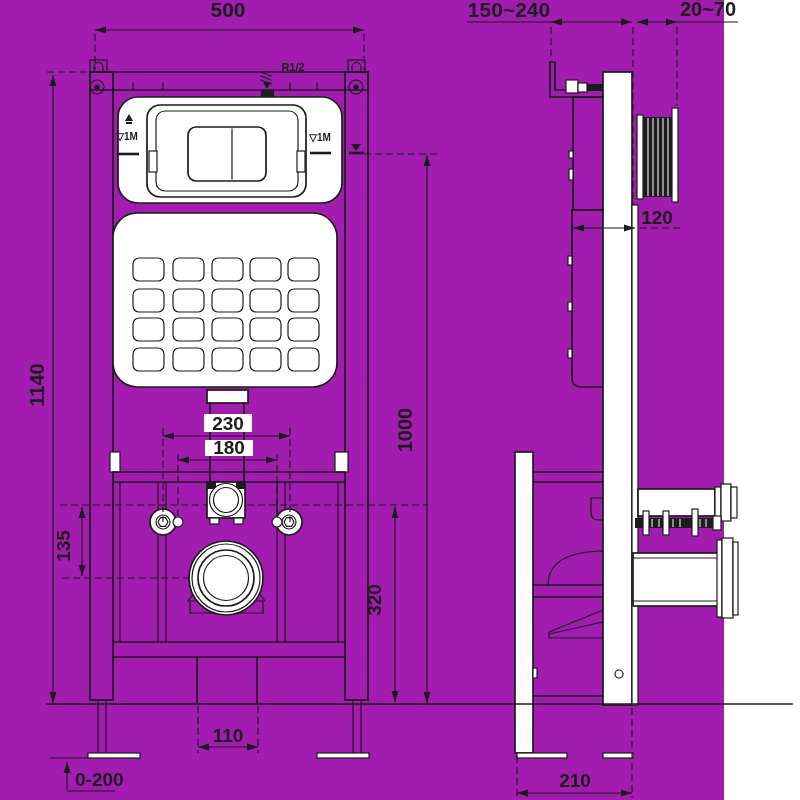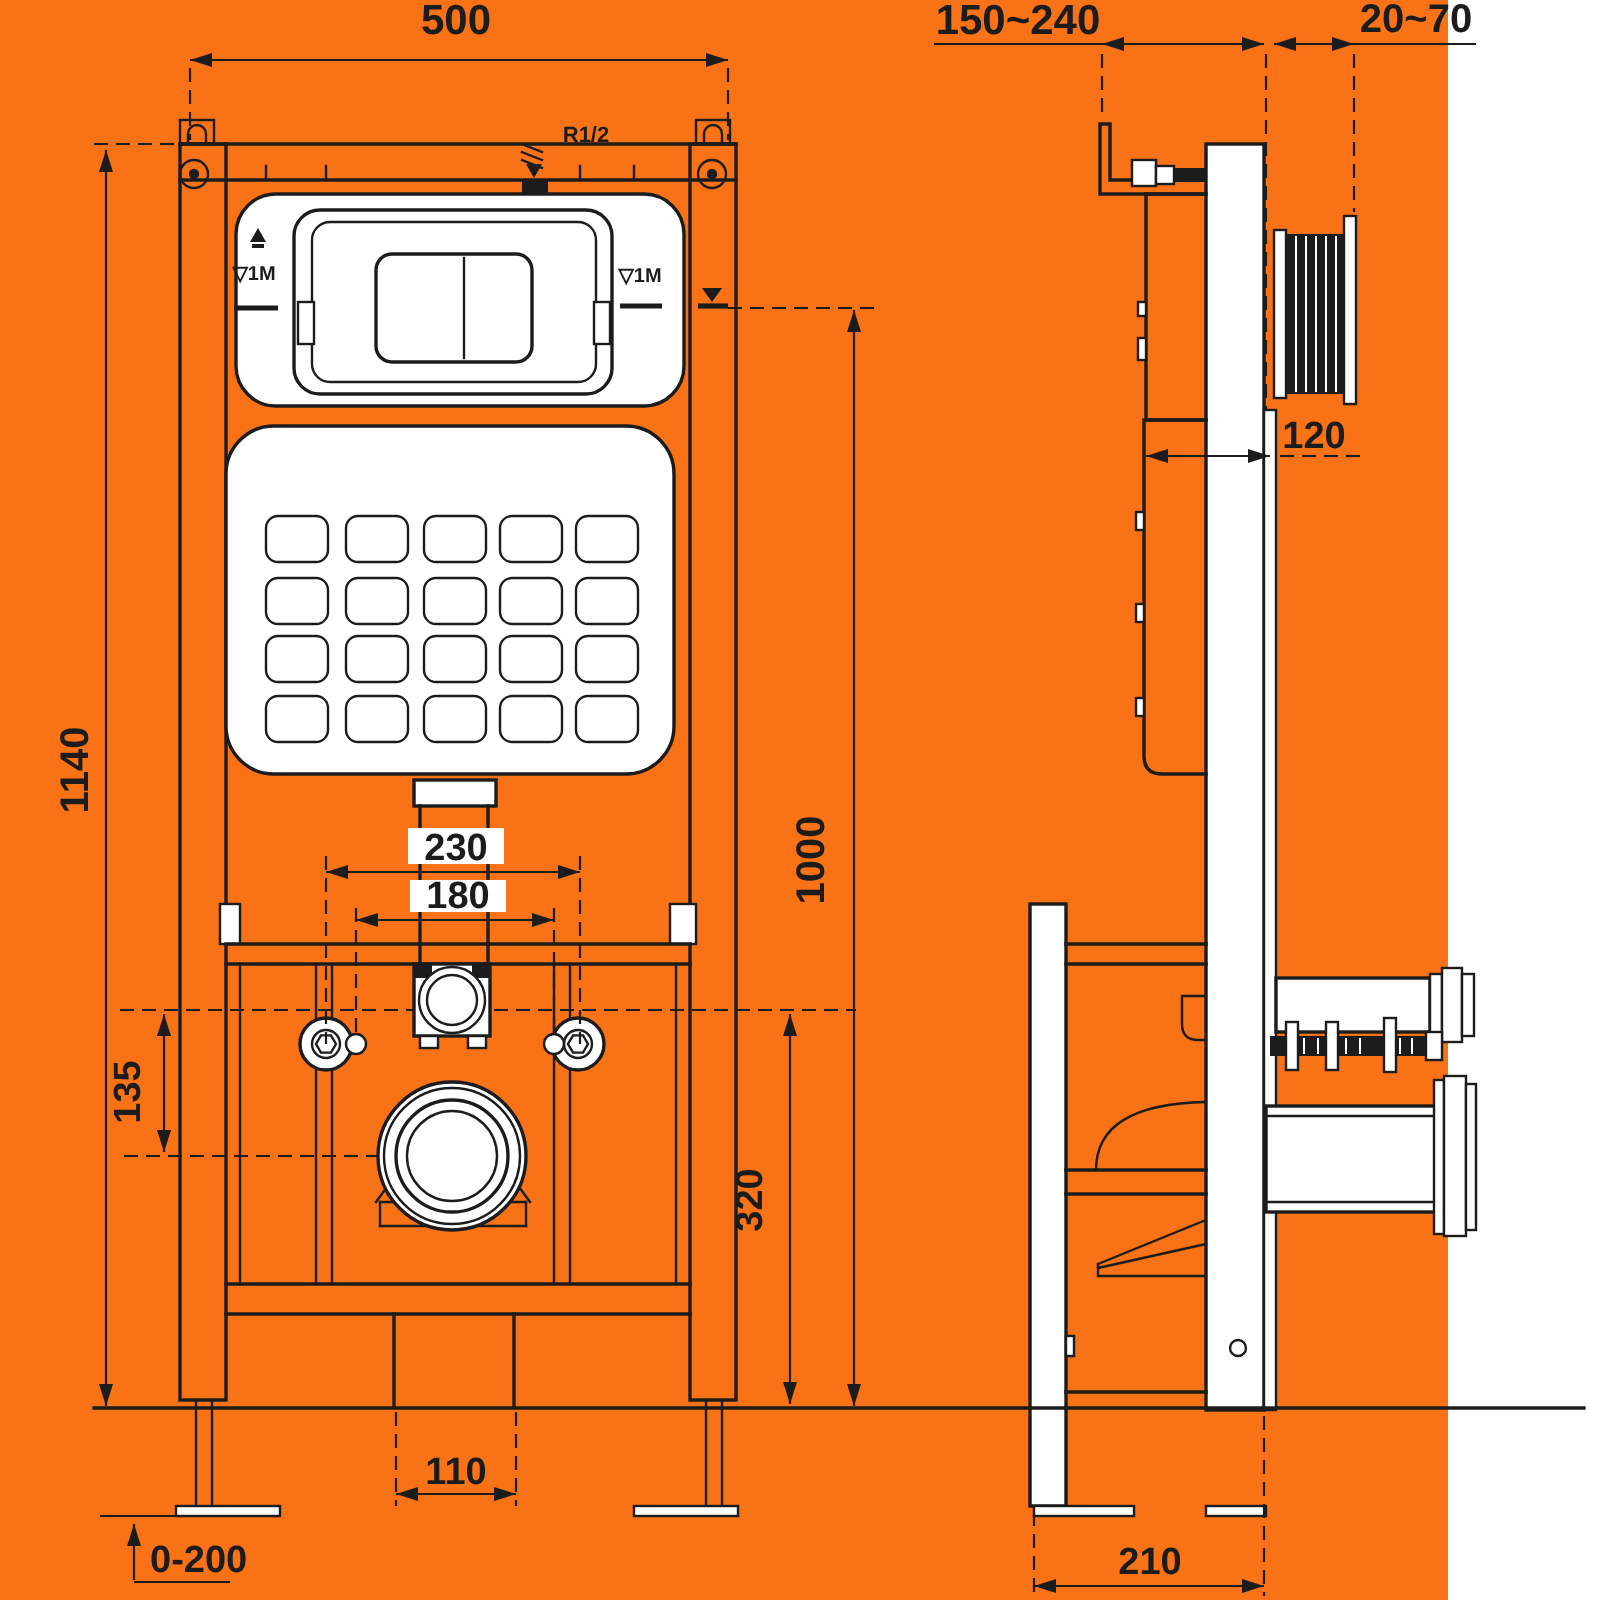--- a/index.html
+++ b/index.html
@@ -1,16 +1,16 @@
 <!DOCTYPE html>
 <html><head>
 <meta charset="utf-8">
 <style>
   html,body{margin:0;background:#fff}
-  .wrap{width:724px;height:800px;background:#f97316;position:relative}
+  .wrap{width:724px;height:800px;background:#a21caf;position:relative}
   svg text{font-family:"Liberation Sans",sans-serif;font-weight:700;fill:#1c1c1c}
   .f21{font-size:21px}.f20{font-size:20px}.f19{font-size:19px}.f11{font-size:11px}.f10{font-size:10px}
   .s{stroke:#1c1c1c;fill:none;stroke-width:1.7;stroke-linecap:square}
   .s2{stroke:#1c1c1c;fill:none;stroke-width:1.2;stroke-linecap:square}
   .dim{stroke:#1c1c1c;fill:none;stroke-width:1.1}
   .dash{stroke:#1c1c1c;fill:none;stroke-width:1.1;stroke-dasharray:7 4}
   .fill{fill:#1c1c1c;stroke:none}
   .wf{fill:#fff;stroke:#1c1c1c;stroke-width:1.7}
   .wf2{fill:#fff;stroke:#1c1c1c;stroke-width:1.2}
   .thick{stroke:#1c1c1c;stroke-width:2.6;fill:none}

